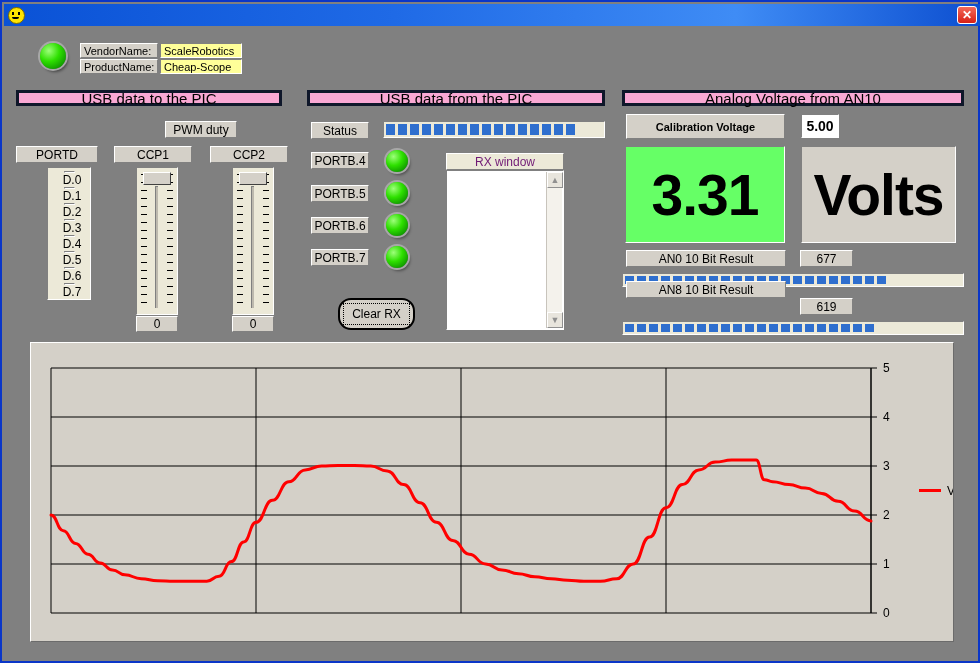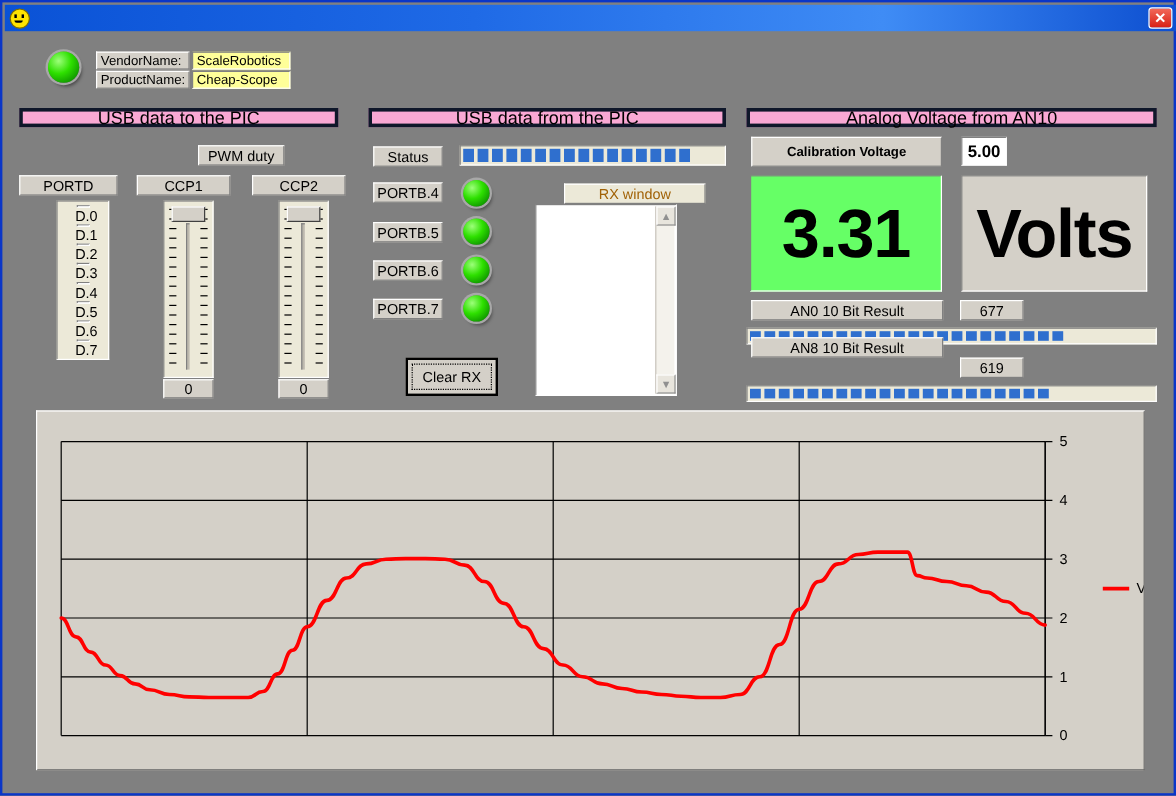--- a/index.html
+++ b/index.html
@@ -138,21 +138,21 @@
     display:flex;align-items:center;padding-left:2px;
   }
   .segbar i{
     display:block;width:9px;height:calc(100% - 4px);background:#2f6fce;margin-right:3px;flex:none;
   }
   
   .rxhead{
     position:absolute;background:#ece9d8;
     border:1px solid;border-color:#fff #808080 #808080 #fff;
     font-size:12px;display:flex;align-items:center;justify-content:center;
-    box-sizing:border-box;color:#a16207;margin-left:24px;
+    box-sizing:border-box;color:#701a75;
   }
   .rxbody{
     position:absolute;background:#fff;
     border:1px solid;border-color:#808080 #fff #fff #808080;
     box-sizing:border-box;
   }
   .scrollbar{
     position:absolute;right:1px;top:1px;bottom:1px;width:16px;background:#f4f2ec;
     border-left:1px solid #c8c4bc;box-sizing:border-box;
   }
@@ -376,21 +376,21 @@
 
   <div class="numbox" style="left:309px;top:183px;width:58px;height:17px;">PORTB.5</div>
   <div class="led-sm" style="left:384px;top:180px;"></div>
 
   <div class="numbox" style="left:309px;top:215px;width:58px;height:17px;">PORTB.6</div>
   <div class="led-sm" style="left:384px;top:212px;"></div>
 
   <div class="numbox" style="left:309px;top:247px;width:58px;height:17px;">PORTB.7</div>
   <div class="led-sm" style="left:384px;top:244px;"></div>
 
-  <div class="btn default" style="left:336px;top:296px;width:77px;height:32px;">
+  <div class="btn default" style="left:336px;top:296px;width:77px;height:32px;border-radius:13px;">
     <span class="inner">Clear RX</span>
   </div>
 
   <div class="rxhead" style="left:444px;top:151px;width:118px;height:17px;">RX window</div>
   <div class="rxbody" style="left:444px;top:168px;width:118px;height:160px;">
     <div class="scrollbar">
       <div class="sb-arrow up">▲</div>
       <div class="sb-arrow dn">▼</div>
     </div>
   </div>

